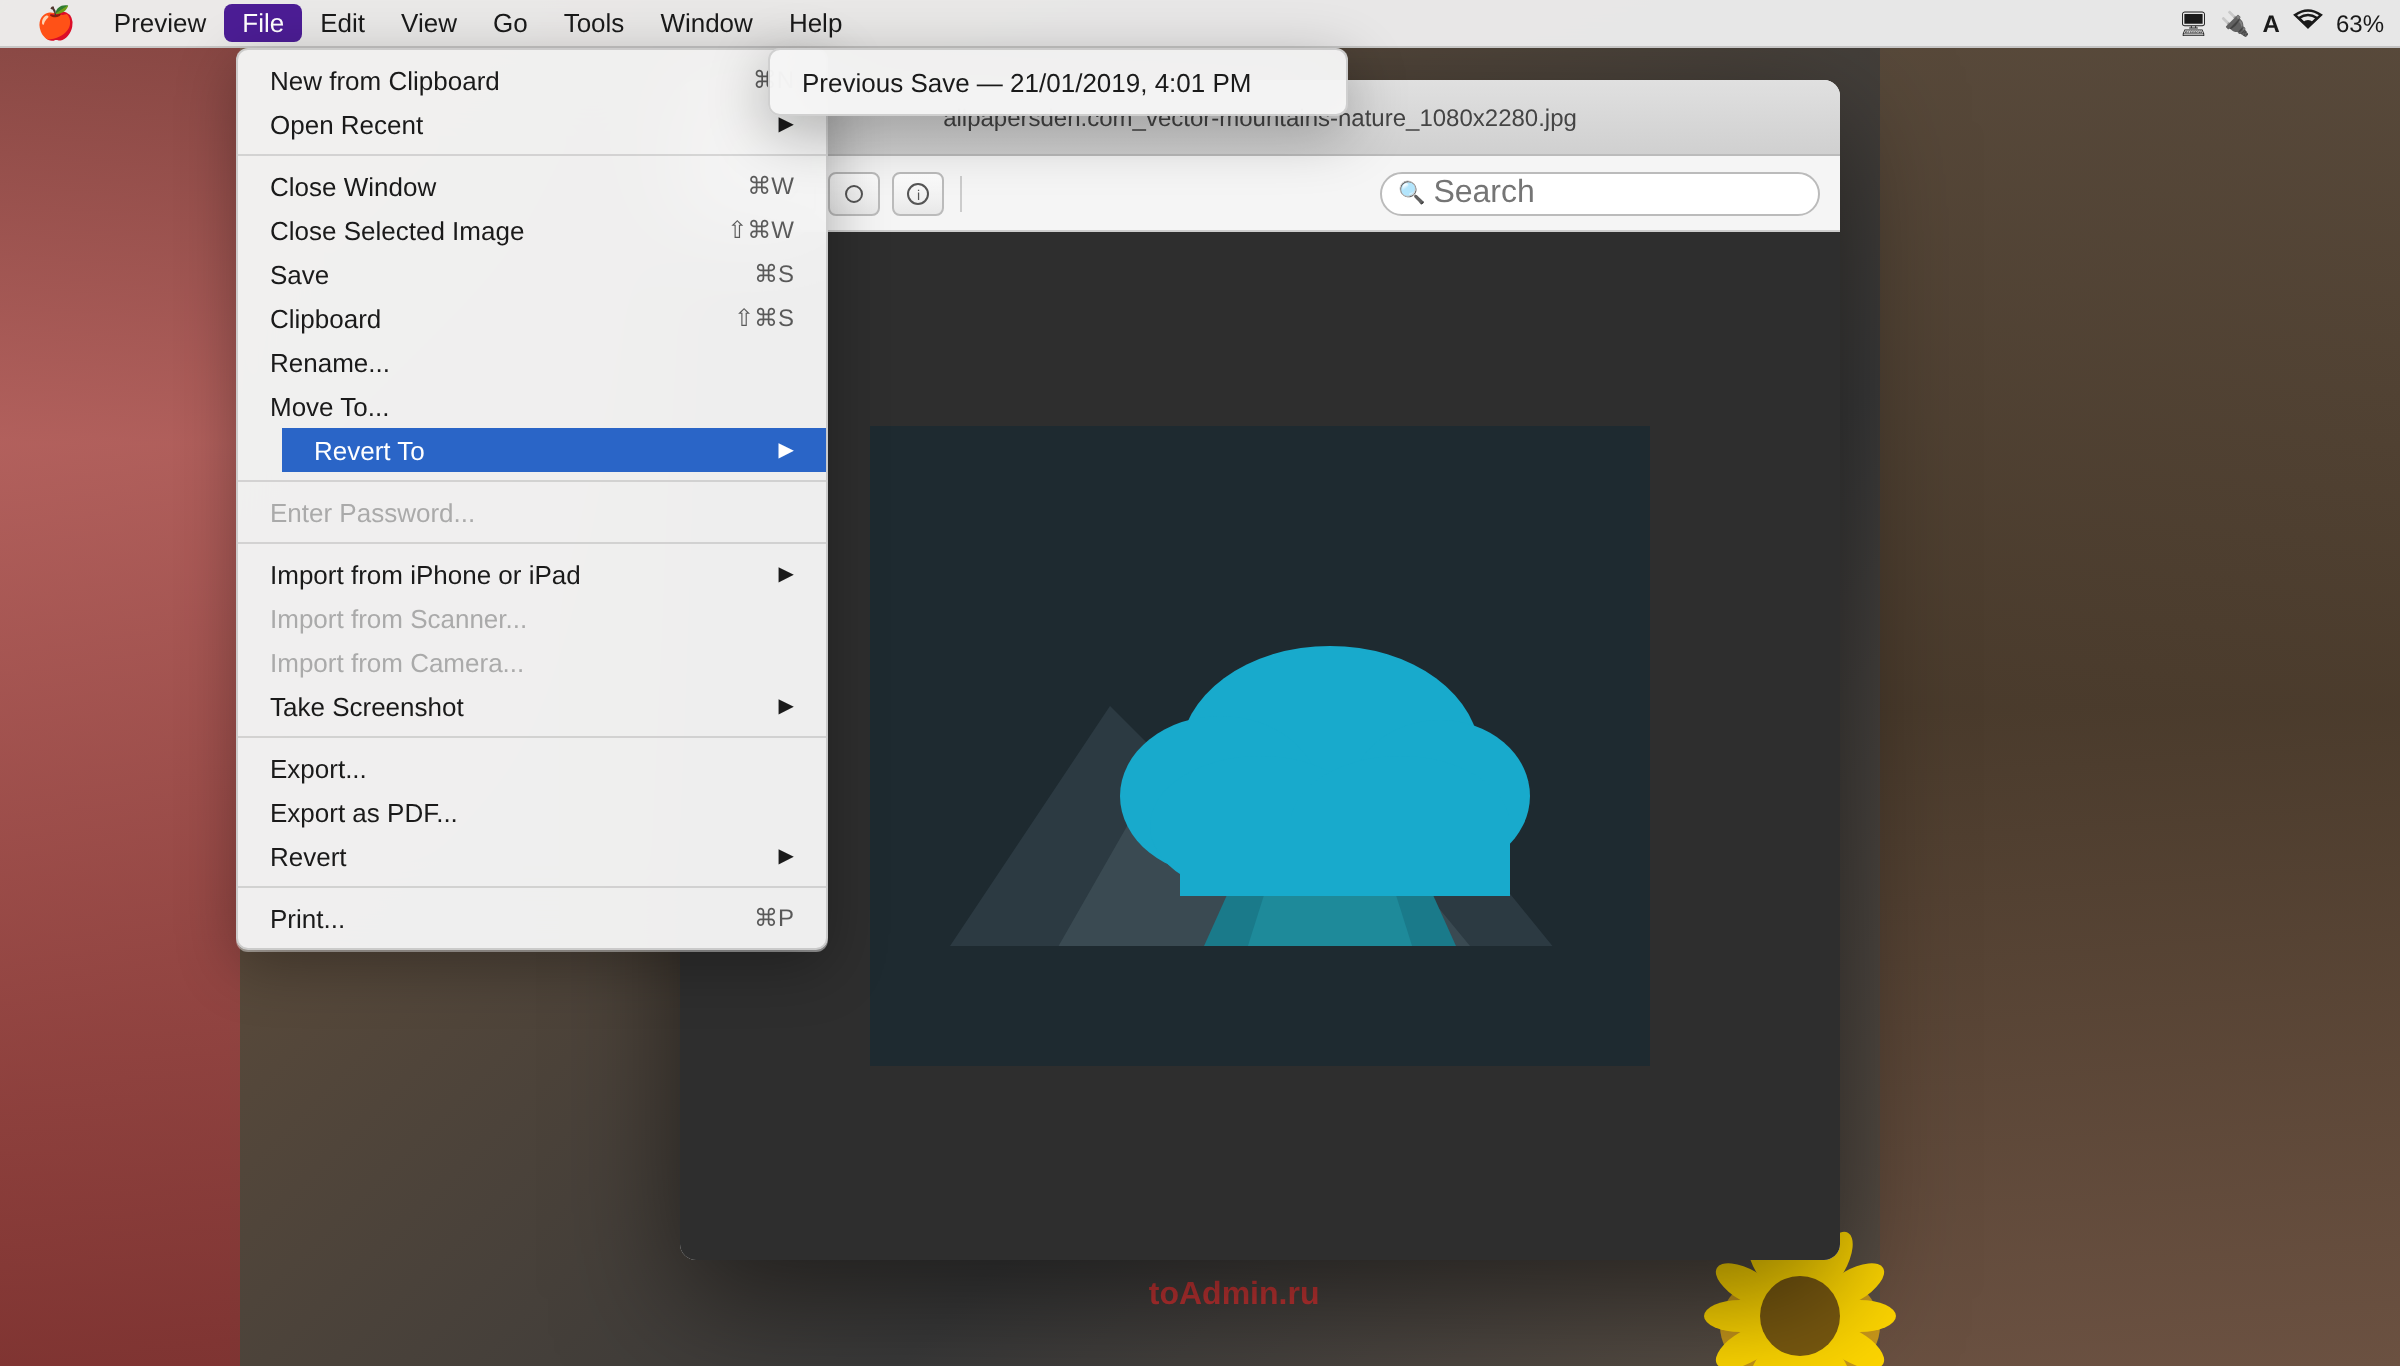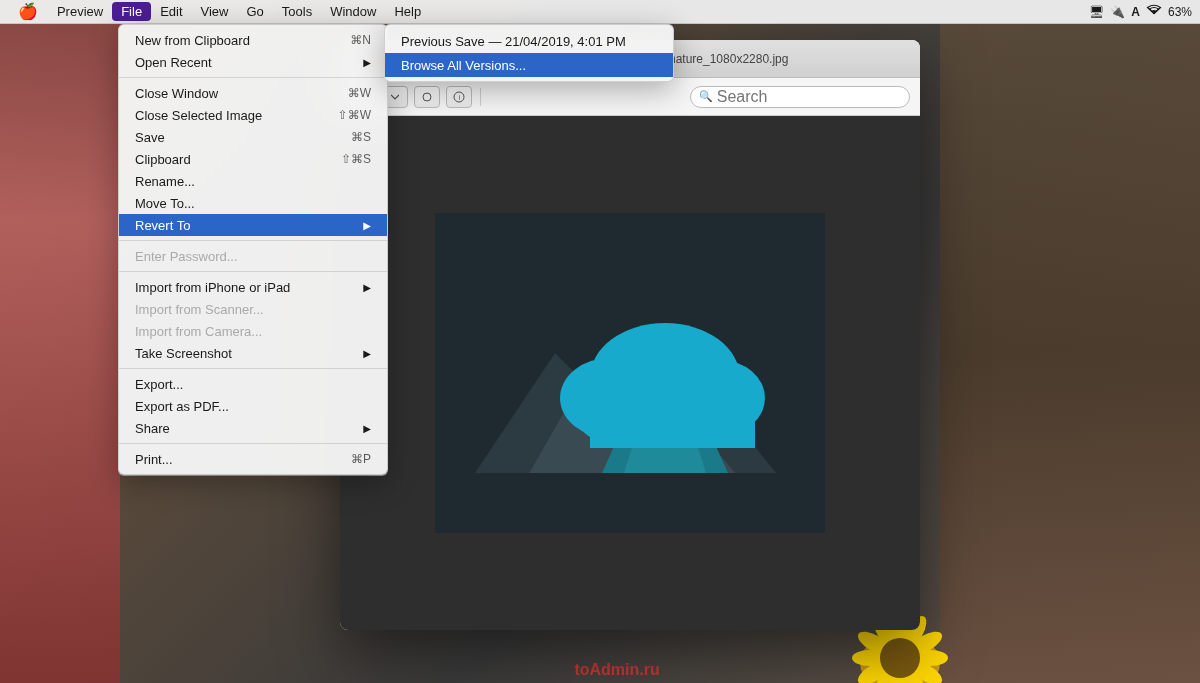--- a/index.html
+++ b/index.html
@@ -180,21 +180,21 @@
     .preview-svg {
       width: 100%;
       height: 100%;
     }
 
     
     .file-menu {
       position: absolute;
       top: 24px;
       left: 118px;
-      width: 270px;
+      width: 296px;
       background: rgba(245, 245, 245, 0.97);
       backdrop-filter: blur(20px);
       border-radius: 6px;
       box-shadow: 0 8px 30px rgba(0,0,0,0.3), 0 1px 0 rgba(255,255,255,0.5);
       z-index: 200;
       padding: 4px 0;
       border: 1px solid rgba(0,0,0,0.15);
       text-align: right;
     }
     .menu-item {
@@ -205,20 +205,21 @@
       color: #1a1a1a;
       cursor: default;
       min-height: 22px;
     }
     .menu-item.disabled {
       color: #aaa;
     }
     .menu-item.active-item {
       background: #2A65C7;
       color: white;
+      margin-left: 22px;
     }
     .menu-item .shortcut {
       margin-left: auto;
       font-size: 12px;
       opacity: 0.7;
     }
     .menu-item .arrow {
       margin-left: auto;
       font-size: 10px;
     }
@@ -363,21 +364,21 @@
           <ellipse cx="265" cy="200" rx="55" ry="35" fill="#18aacc"></ellipse>
           <rect x="155" y="195" width="165" height="40" fill="#18aacc"></rect>
 
           <rect x="0" y="260" width="390" height="60" fill="#1e2a30"></rect>
         </svg>
       </div>
     </div>
   </div>
 </div>
 
-<div style="position:absolute; bottom: 4px; left: 50%; transform: translateX(-30%); z-index: 5; font-size: 16px; color: rgba(255,50,50,0.7); font-weight:bold;">toAdmin.ru</div>
+<div style="position:absolute; bottom: 26px; left: 50%; transform: translateX(-30%); z-index: 5; font-size: 16px; color: rgba(255,50,50,0.7); font-weight:bold;">toAdmin.ru</div>
 
 <div style="position:absolute; bottom: 0; right: 210px; width: 180px; height: 100px; z-index: 3;">
   <svg viewBox="0 0 180 100" width="180" height="100">
     <ellipse cx="90" cy="80" rx="40" ry="30" fill="#d4a017" opacity="0.9"></ellipse>
     <circle cx="90" cy="75" r="20" fill="#8B6914"></circle>
 
     <ellipse cx="90" cy="45" rx="8" ry="18" fill="#ffd700" transform="rotate(0, 90, 75)"></ellipse>
     <ellipse cx="90" cy="45" rx="8" ry="18" fill="#ffd700" transform="rotate(30, 90, 75)"></ellipse>
     <ellipse cx="90" cy="45" rx="8" ry="18" fill="#ffd700" transform="rotate(60, 90, 75)"></ellipse>
     <ellipse cx="90" cy="45" rx="8" ry="18" fill="#ffd700" transform="rotate(90, 90, 75)"></ellipse>
@@ -458,32 +459,29 @@
 
   <div class="menu-separator"></div>
 
   <div class="menu-item">
     <span>Export...</span>
   </div>
   <div class="menu-item">
     <span>Export as PDF...</span>
   </div>
   <div class="menu-item">
-    <span>Share</span>
+    <span>Revert</span>
     <span class="arrow">▶</span>
   </div>
 
   <div class="menu-separator"></div>
 
   <div class="menu-item">
     <span>Print...</span>
     <span class="shortcut">⌘P</span>
   </div>
 </div>
 
 <div class="revert-submenu">
   <div class="menu-item">
-    <span>Previous Save — 21/04/2019, 4:01 PM</span>
-  </div>
-  <div class="menu-item highlighted" style="background: #2A65C7; color: white;">
-    <span>Browse All Versions...</span>
+    <span>Previous Save — 21/01/2019, 4:01 PM</span>
   </div>
 </div>
 
 </body></html>

